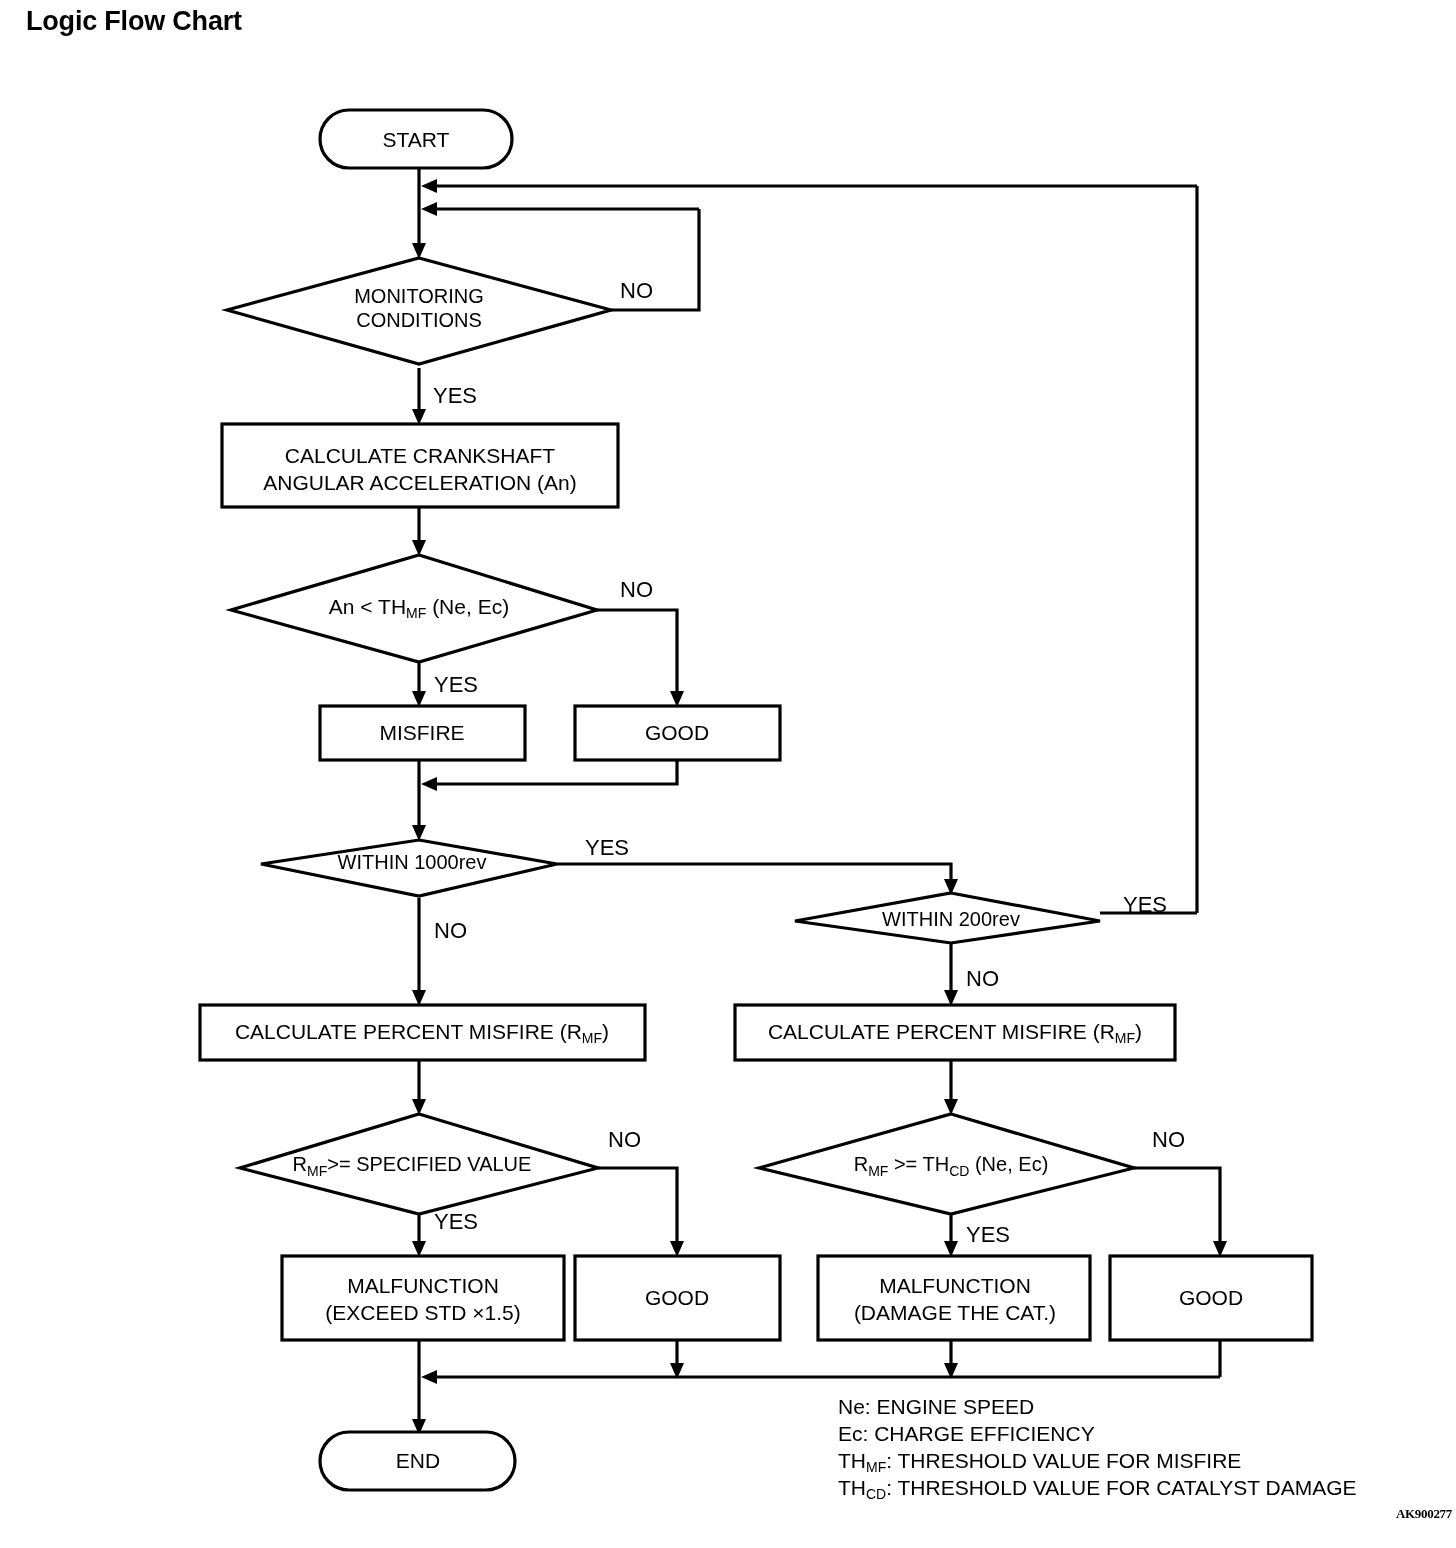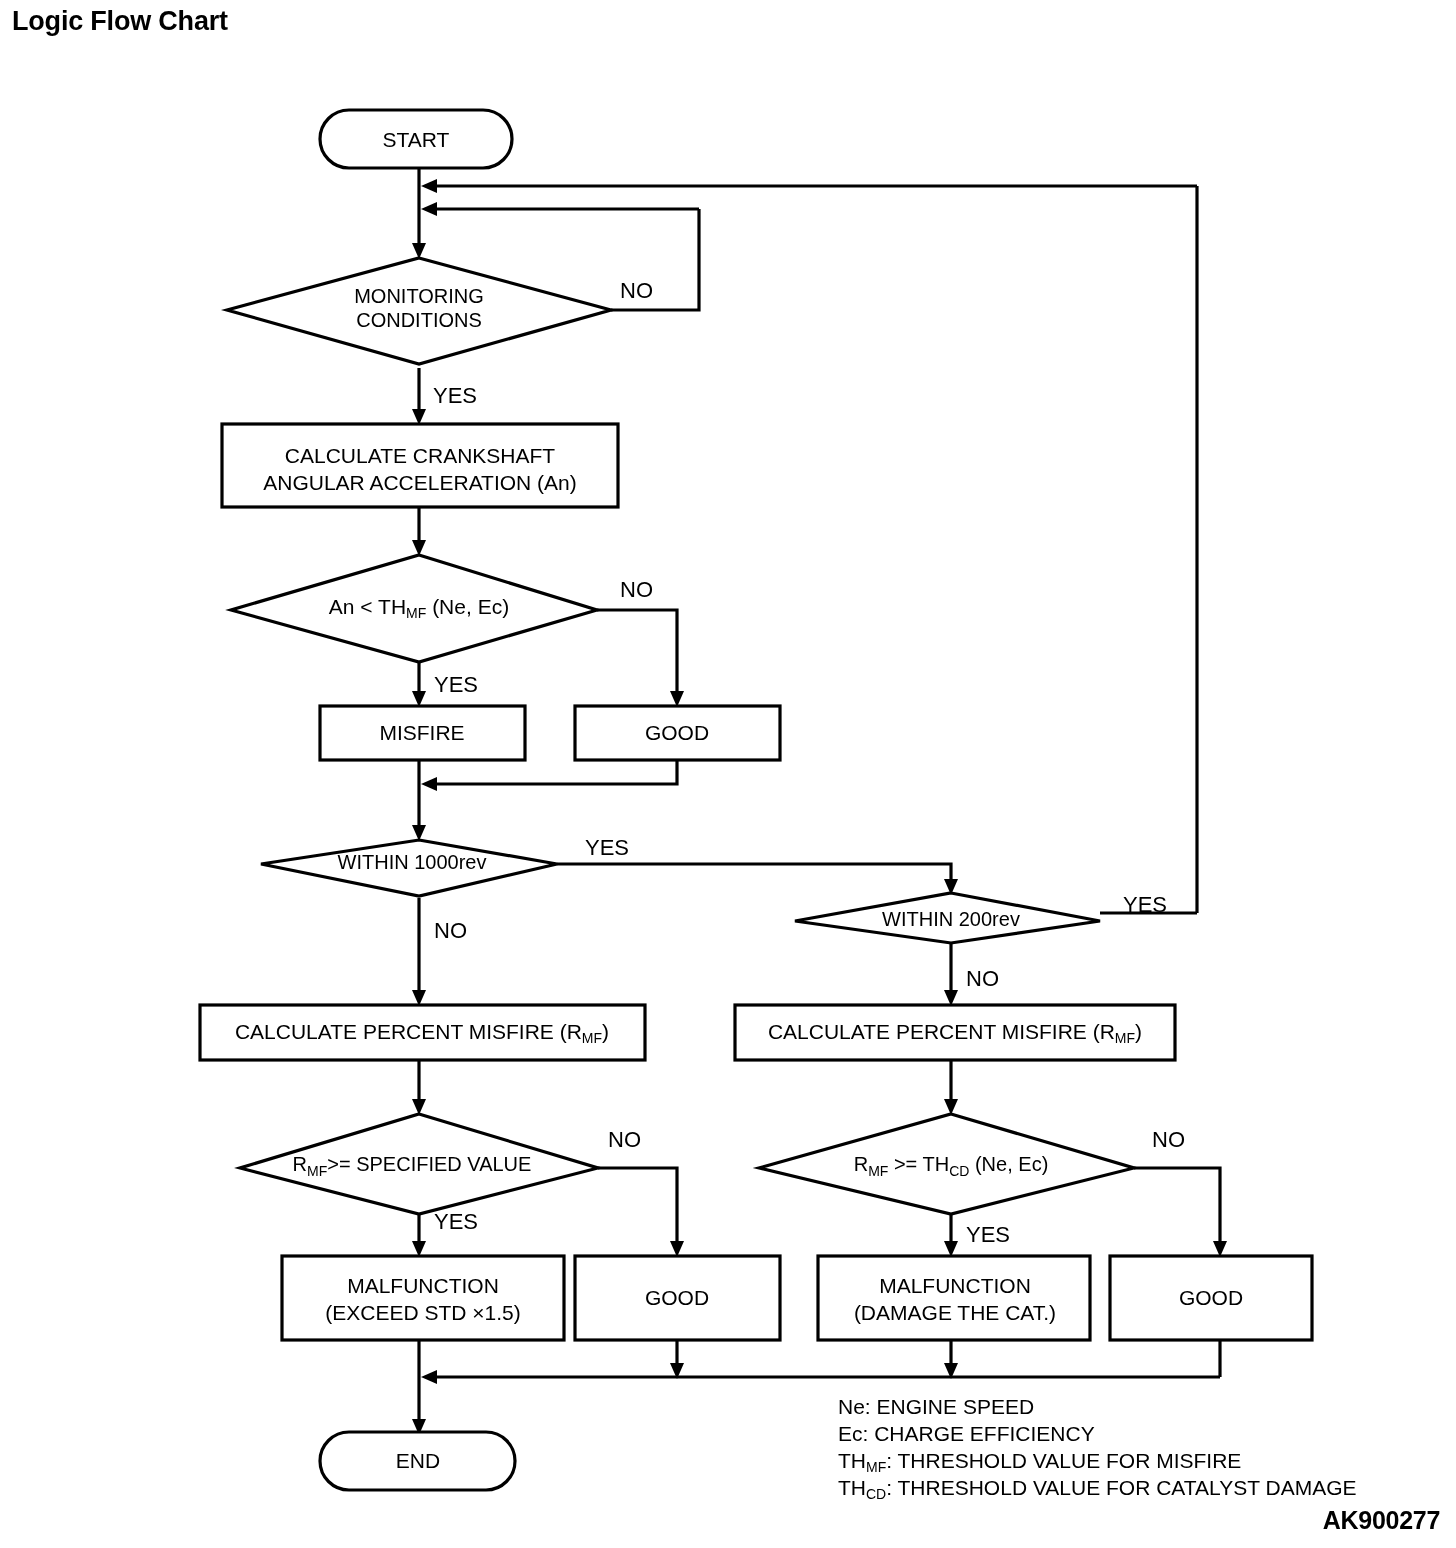--- a/index.html
+++ b/index.html
@@ -11,39 +11,39 @@
   body {
     width: 1456px;
     height: 1548px;
     font-family: "Liberation Sans", sans-serif;
     color: #000000;
     position: relative;
     overflow: hidden;
   }
   #page-title {
     position: absolute;
-    left: 12px;
+    left: 26px;
     top: 6px;
     font-size: 27px;
     font-weight: bold;
     letter-spacing: -0.2px;
     font-family: "Liberation Sans", sans-serif;
   }
   #chart-svg {
     position: absolute;
     left: 0;
     top: 0;
   }
   #figure-code {
     position: absolute;
-    right: 16px;
+    right: 4px;
     top: 1506px;
-    font-size: 25px;
+    font-size: 13px;
     font-weight: bold;
-    font-family: Liberation Sans, sans-serif;
+    font-family: Liberation Serif, serif;
     letter-spacing: -0.3px;
   }
   .shape-stroke {
     fill: #ffffff;
     stroke: #000000;
     stroke-width: 3.2;
     stroke-linejoin: miter;
   }
   .conn {
     stroke: #000000;

